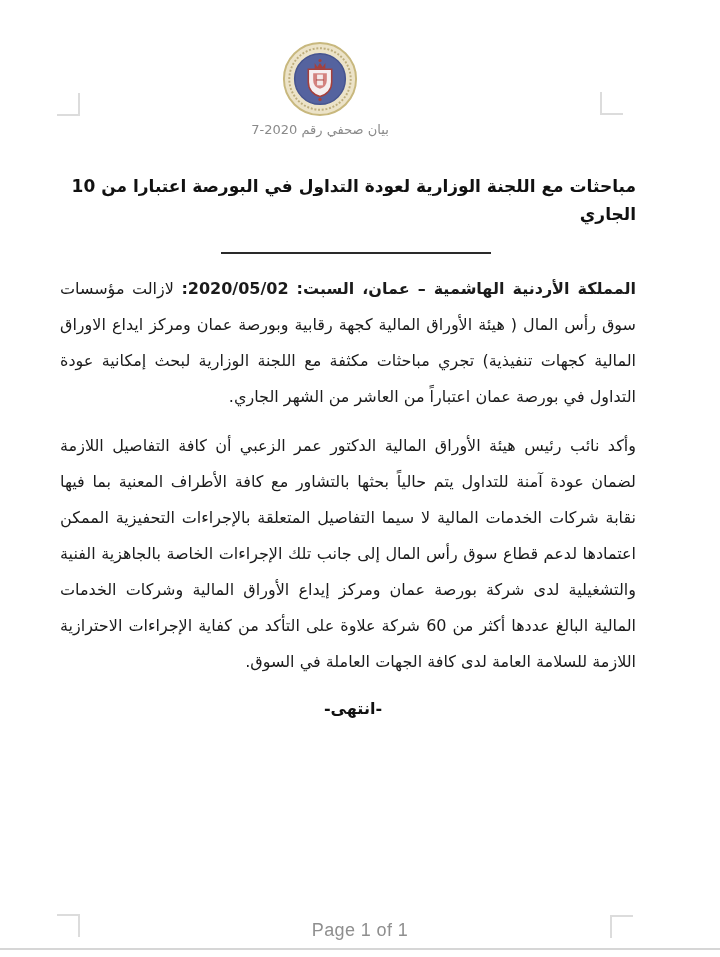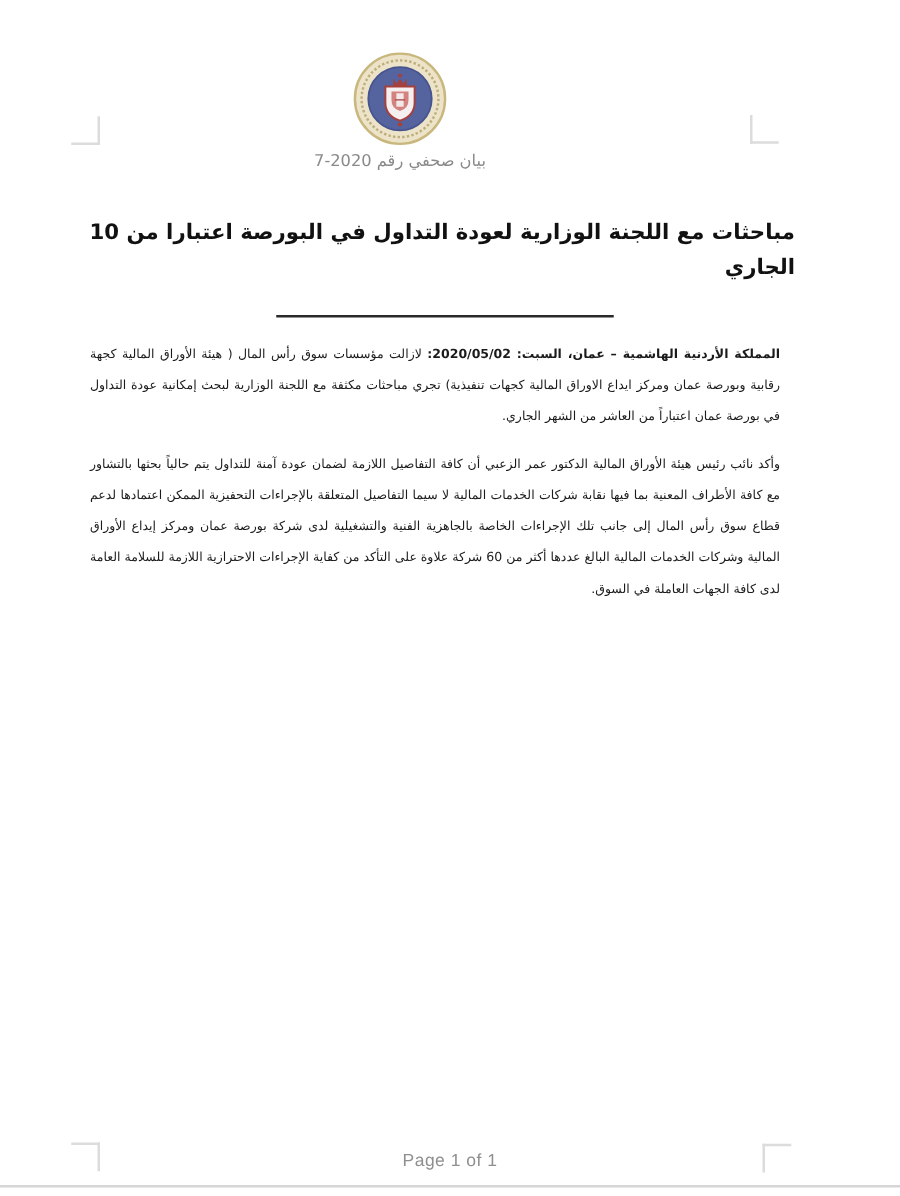--- a/index.html
+++ b/index.html
@@ -68,23 +68,23 @@
     color: #111111;
   }
   .title-divider {
     width: 270px;
     height: 2px;
     background: #2a2a2a;
     margin: 24px auto 0 auto;
     transform: translateX(8px); 
   }
   p.doc-paragraph {
-    margin: 12px;
-    font-size: 10px;
-    line-height: 25px;
+    margin: 0;
+    font-size: 16px;
+    line-height: 36px;
     text-align: justify;
     text-justify: inter-word;
   }
   p.doc-paragraph.first { margin-top: 17px; }
   p.doc-paragraph.second { margin-top: 13px; }
   .lead { font-weight: bold; }
   .end-mark {
     margin-top: 19px;
     text-align: center;
     font-weight: bold;
@@ -94,21 +94,21 @@
   }
 
   
   .page-indicator {
     position: absolute;
     left: 0;
     top: 920px;
     width: 720px;
     text-align: center;
     font-family: "Liberation Sans", sans-serif;
-    font-size: 14px;
+    font-size: 18px;
     letter-spacing: 0.4px;
     color: #8f8f8f;
   }
   .footer-divider {
     position: absolute;
     left: 0;
     top: 948px;
     width: 720px;
     height: 2px;
     background: #d6d6d6;
@@ -141,16 +141,17 @@
 </div>
 
 <div class="doc-column">
   <h1 class="doc-title">مباحثات مع اللجنة الوزارية لعودة التداول في البورصة اعتبارا من 10 الجاري</h1>
   <div class="title-divider"></div>
 
   <p class="doc-paragraph first"><span class="lead">المملكة الأردنية الهاشمية – عمان، السبت: 2020/05/02:</span><span> لازالت مؤسسات سوق رأس المال ( هيئة الأوراق المالية كجهة رقابية وبورصة عمان ومركز ايداع الاوراق المالية كجهات تنفيذية) تجري مباحثات مكثفة مع اللجنة الوزارية لبحث إمكانية عودة التداول في بورصة عمان اعتباراً من العاشر من الشهر الجاري.</span></p>
 
   <p class="doc-paragraph second"><span>وأكد نائب رئيس هيئة الأوراق المالية الدكتور عمر الزعبي أن كافة التفاصيل اللازمة لضمان عودة آمنة للتداول يتم حالياً بحثها بالتشاور مع كافة الأطراف المعنية بما فيها نقابة شركات الخدمات المالية لا سيما التفاصيل المتعلقة بالإجراءات التحفيزية الممكن اعتمادها لدعم قطاع سوق رأس المال إلى جانب تلك الإجراءات الخاصة بالجاهزية الفنية والتشغيلية لدى شركة بورصة عمان ومركز إيداع الأوراق المالية وشركات الخدمات المالية البالغ عددها أكثر من 60 شركة علاوة على التأكد من كفاية الإجراءات الاحترازية اللازمة للسلامة العامة لدى كافة الجهات العاملة في السوق.</span></p>
 
+  <div class="end-mark">-انتهى-</div>
 </div>
 
 <div class="page-indicator">Page 1 of 1</div>
 <div class="footer-divider"></div>
 
 </body></html>

